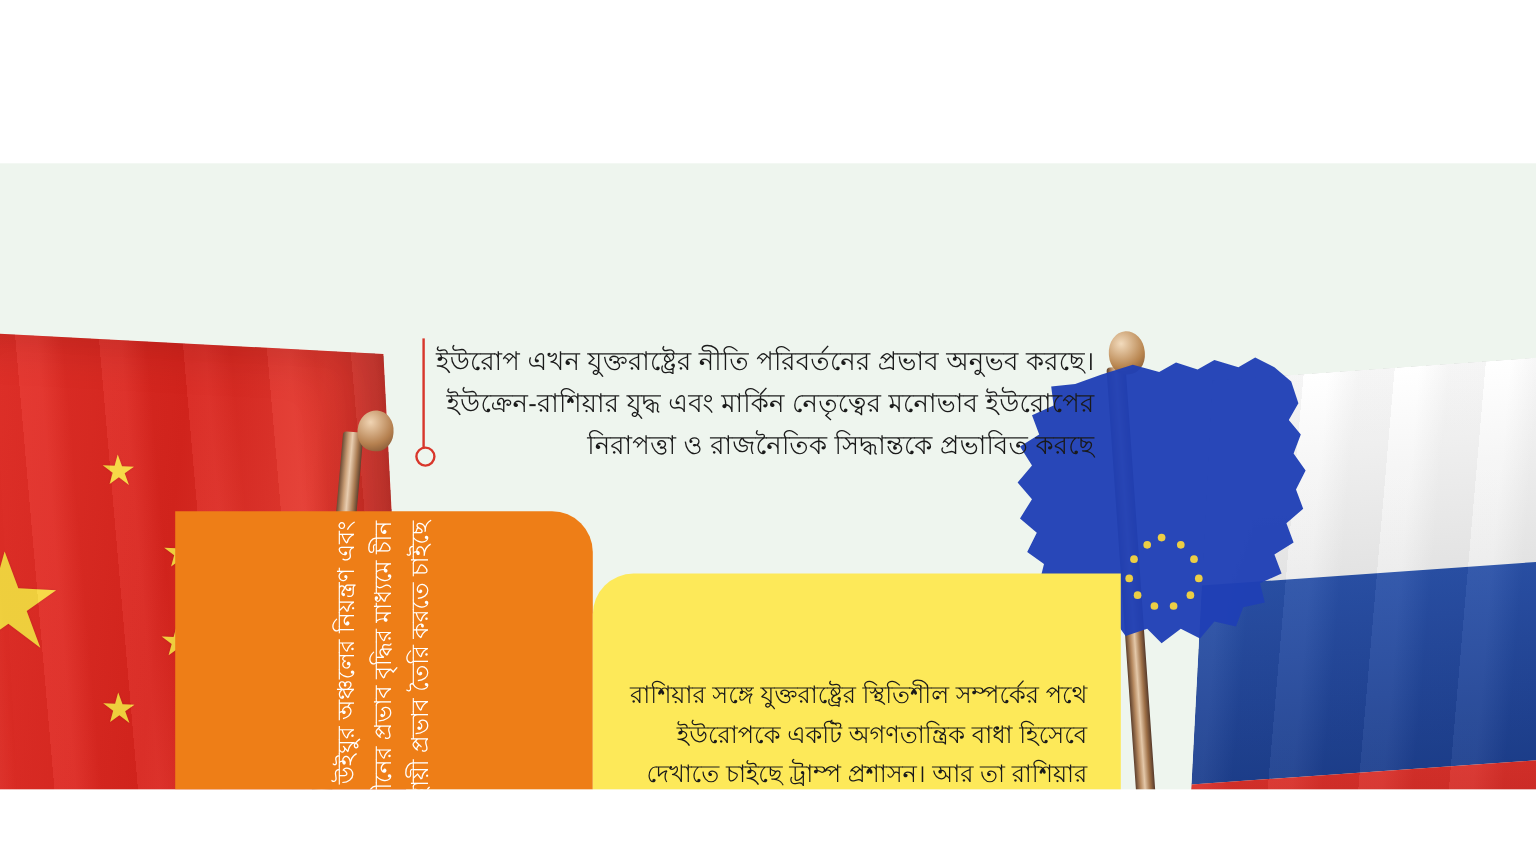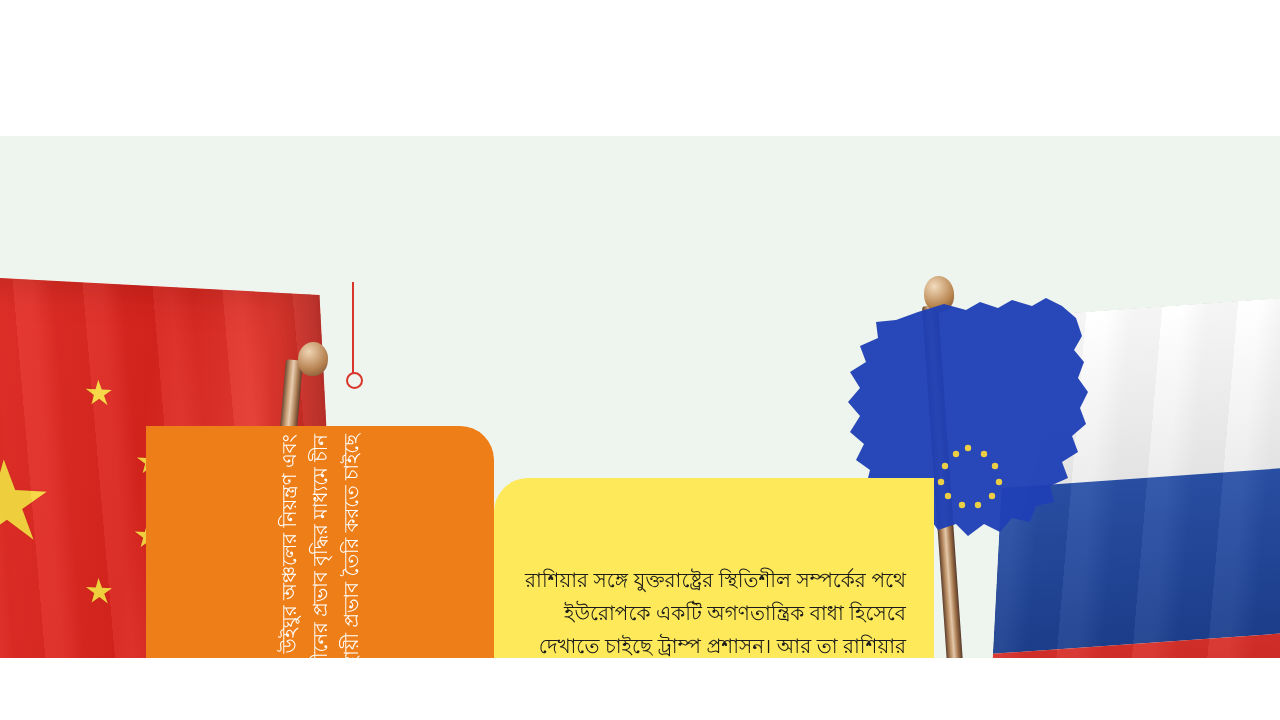--- a/index.html
+++ b/index.html
@@ -263,20 +263,21 @@
           <circle cx="108" cy="200" r="3.2"></circle>
           <circle cx="101" cy="186" r="3.2"></circle>
           <circle cx="105" cy="170" r="3.2"></circle>
           <circle cx="116" cy="158" r="3.2"></circle>
         </g>
       </svg>
     </div>
 
     <div class="quote-rule"></div>
     <div class="quote-dot"></div>
+    <div class="top-quote">ইউরোপ এখন যুক্তরাষ্ট্রের নীতি পরিবর্তনের প্রভাব অনুভব করছে। ইউক্রেন-রাশিয়ার যুদ্ধ এবং মার্কিন নেতৃত্বের মনোভাব ইউরোপের নিরাপত্তা ও রাজনৈতিক সিদ্ধান্তকে প্রভাবিত করছে</div>
 
     <div class="orange-card">
       <div class="rot">তিব্বত দখল, উইঘুর অঞ্চলের নিয়ন্ত্রণ এবং আফগানিস্তানে চীনের প্রভাব বৃদ্ধির মাধ্যমে চীন মধ্য এশিয়ায় স্থায়ী প্রভাব তৈরি করতে চাইছে</div>
     </div>
 
     <div class="yellow-card">
       <div class="txt">রাশিয়ার সঙ্গে যুক্তরাষ্ট্রের স্থিতিশীল সম্পর্কের পথে ইউরোপকে একটি অগণতান্ত্রিক বাধা হিসেবে দেখাতে চাইছে ট্রাম্প প্রশাসন। আর তা রাশিয়ার কর্মকর্তাদের জন্য আশীর্বাদ হয়েছে</div>
     </div>
 
   </div>

